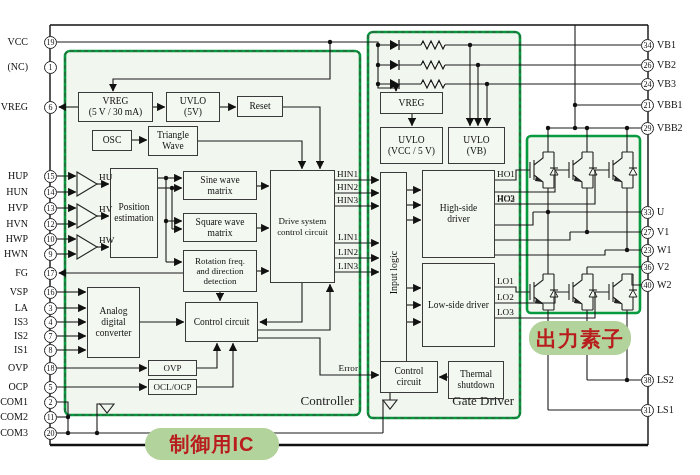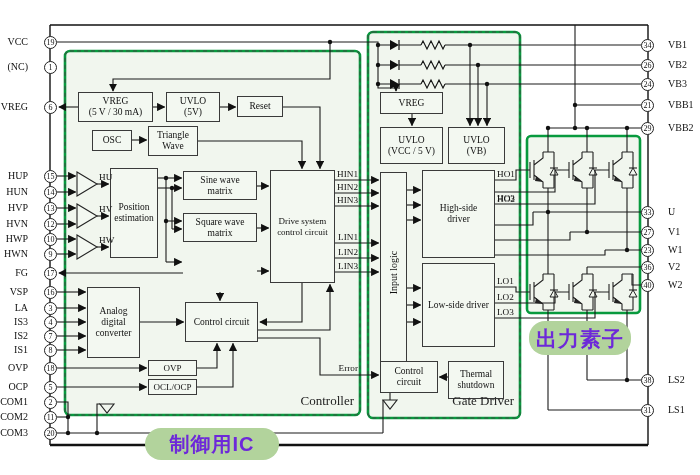--- a/index.html
+++ b/index.html
@@ -13,24 +13,24 @@
   .lbl{position:absolute;font:9.2px/1.1 "Liberation Serif",serif;color:#111}
   .sig{width:24px;text-align:right}
   .sigl{width:24px;text-align:left}
   .pin{position:absolute;height:14px;display:flex;align-items:center;
        font:10px/14px "Liberation Serif",serif;color:#111}
   .num{width:13px;height:13px;flex:0 0 13px;border:1px solid #222;border-radius:50%;background:#fff;
        font-size:8px;line-height:11px;text-align:center}
   .L{left:0;width:57px;justify-content:flex-end}
   .L .num{margin-left:16px}
   .R{left:641px}
-  .R .num{margin-right:14px}
+  .R .num{margin-right:3px}
   .sec{position:absolute;font:13px/1 "Liberation Serif",serif;color:#222;text-align:right}
   .jl{position:absolute;background:#b2d39c;border-radius:16px;display:flex;align-items:center;
-      justify-content:center;font:bold 20px/1 "Liberation Sans",sans-serif;color:#6d28d9;letter-spacing:1px}
+      justify-content:center;font:bold 20px/1 "Liberation Sans",sans-serif;color:#b91c1c;letter-spacing:1px}
   .vertbox{position:absolute;display:flex;align-items:center;justify-content:center;
        border:1.2px solid #3a3a3a;background:#f3f8f1}
   .vertbox span{transform:rotate(-90deg);white-space:nowrap;font:10px "Liberation Serif",serif;color:#111}
 </style>
 </head>
 <body>
 
 <div id="stage">
 
 <svg width="700" height="475" viewBox="0 0 700 475">
@@ -248,20 +248,23 @@
 <div class="blk" style="left:148px;top:126px;width:50px;height:30px">Triangle
 Wave</div>
 <div class="blk" style="left:110px;top:168px;width:48px;height:90px">Position
 estimation</div>
 <div class="blk" style="left:183px;top:171px;width:74px;height:29px">Sine wave
 matrix</div>
 <div class="blk" style="left:183px;top:213px;width:74px;height:29px">Square wave
 matrix</div>
 <div class="blk f9" style="left:270px;top:170px;width:65px;height:113px">Drive system
 control circuit</div>
+<div class="blk f9" style="left:183px;top:250px;width:74px;height:42px">Rotation freq.
+and direction
+detection</div>
 <div class="blk" style="left:185px;top:302px;width:73px;height:40px">Control circuit</div>
 <div class="blk" style="left:87px;top:287px;width:53px;height:71px">Analog
 digital
 converter</div>
 <div class="blk f9" style="left:148px;top:360px;width:49px;height:16px">OVP</div>
 <div class="blk f9" style="left:148px;top:379px;width:49px;height:16px">OCL/OCP</div>
 
 <div class="blk" style="left:380px;top:92px;width:63px;height:22px">VREG</div>
 <div class="blk" style="left:380px;top:127px;width:63px;height:37px">UVLO
 (VCC / 5 V)</div>

